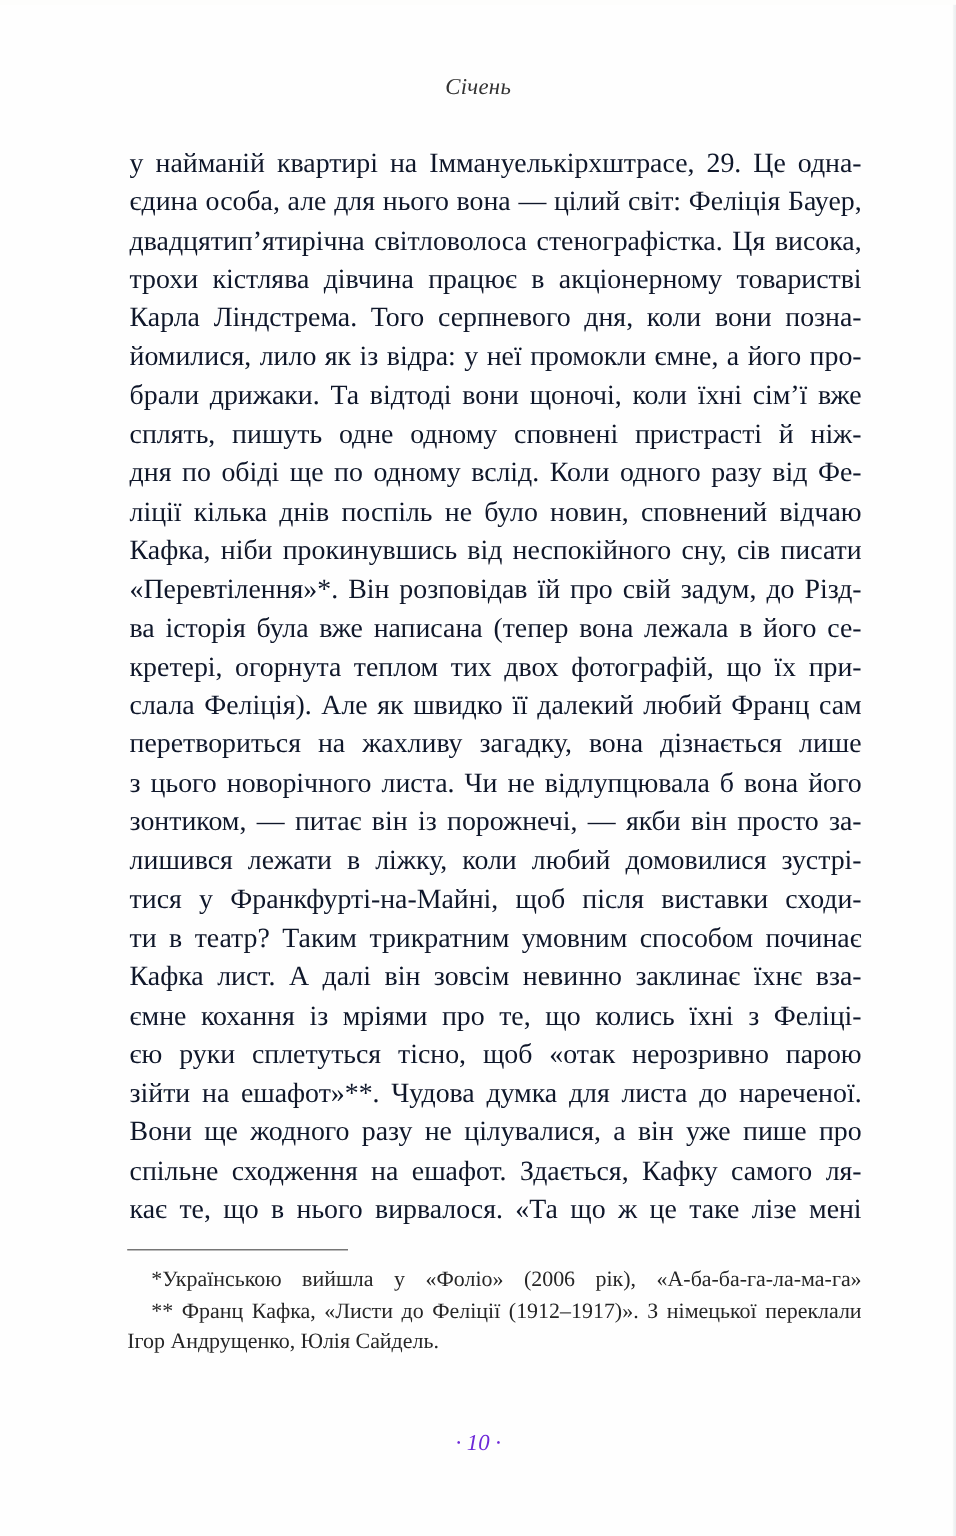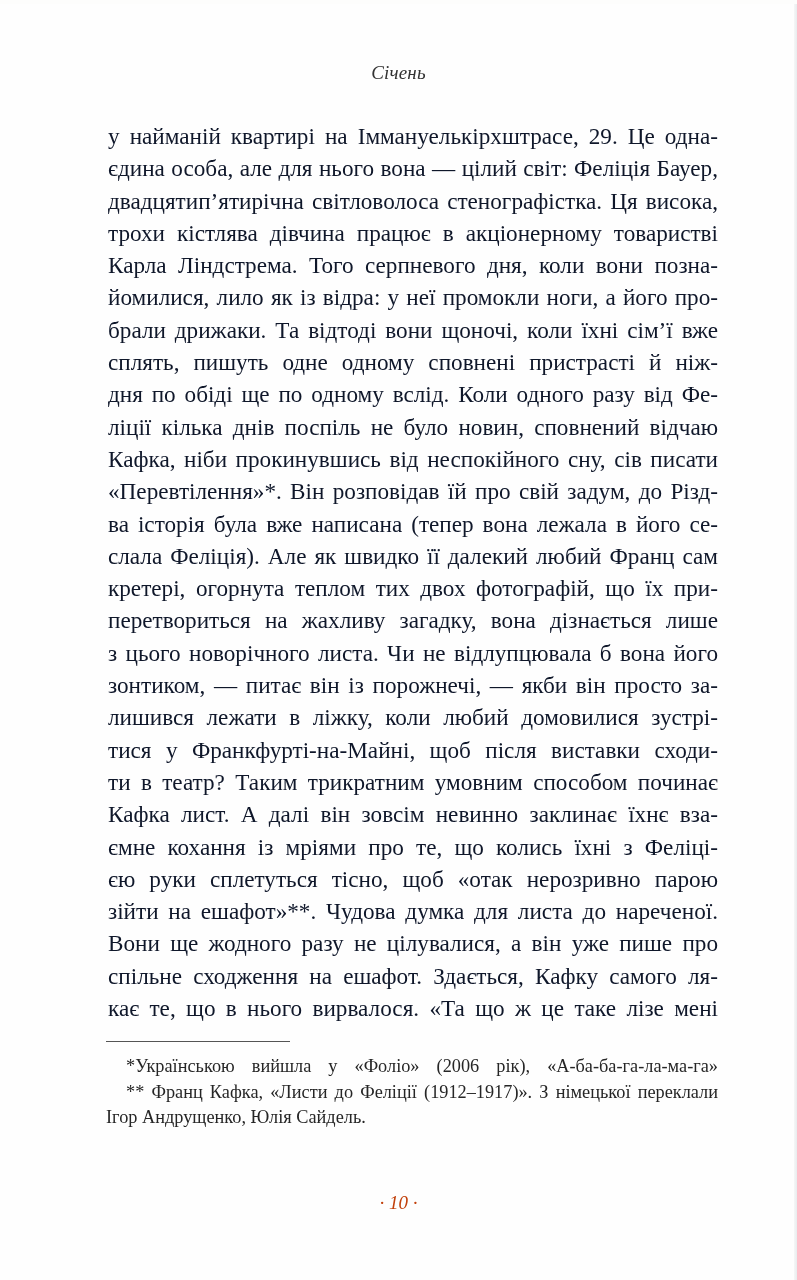--- a/index.html
+++ b/index.html
@@ -89,47 +89,47 @@
     text-align: left;
   }
   .page-number {
     position: absolute;
     top: 1188px;
     left: 0;
     width: 797px;
     text-align: center;
     font-style: italic;
     font-size: 19px;
-    color: #c2410c;
+    color: #6d28d9;
   }
 </style>
 </head>
 <body>
 
 <div class="page">
   <div class="page-edge"></div>
 
   <div class="running-head">Січень</div>
 
   <div class="body-text">
     <span class="line">у найманій квартирі на Іммануелькірхштрасе, 29. Це одна-</span>
     <span class="line">єдина особа, але для нього вона — цілий світ: Феліція Бауер,</span>
     <span class="line">двадцятип’ятирічна світловолоса стенографістка. Ця висока,</span>
     <span class="line">трохи кістлява дівчина працює в акціонерному товаристві</span>
     <span class="line">Карла Ліндстрема. Того серпневого дня, коли вони позна-</span>
-    <span class="line">йомилися, лило як із відра: у неї промокли ноги, а його про-</span>
+    <span class="line">йомилися, лило як із відра: у неї промокли ємне, а його про-</span>
     <span class="line">брали дрижаки. Та відтоді вони щоночі, коли їхні сім’ї вже</span>
     <span class="line">сплять, пишуть одне одному сповнені пристрасті й ніж-</span>
     <span class="line">дня по обіді ще по одному вслід. Коли одного разу від Фе-</span>
     <span class="line">ліції кілька днів поспіль не було новин, сповнений відчаю</span>
     <span class="line">Кафка, ніби прокинувшись від неспокійного сну, сів писати</span>
     <span class="line">«Перевтілення»*. Він розповідав їй про свій задум, до Різд-</span>
     <span class="line">ва історія була вже написана (тепер вона лежала в його се-</span>
+    <span class="line">кретері, огорнута теплом тих двох фотографій, що їх при-</span>
     <span class="line">слала Феліція). Але як швидко її далекий любий Франц сам</span>
-    <span class="line">кретері, огорнута теплом тих двох фотографій, що їх при-</span>
     <span class="line">перетвориться на жахливу загадку, вона дізнається лише</span>
     <span class="line">з цього новорічного листа. Чи не відлупцювала б вона його</span>
     <span class="line">зонтиком, — питає він із порожнечі, — якби він просто за-</span>
     <span class="line">лишився лежати в ліжку, коли любий домовилися зустрі-</span>
     <span class="line">тися у Франкфурті-на-Майні, щоб після виставки сходи-</span>
     <span class="line">ти в театр? Таким трикратним умовним способом починає</span>
     <span class="line">Кафка лист. А далі він зовсім невинно заклинає їхнє вза-</span>
     <span class="line">ємне кохання із мріями про те, що колись їхні з Феліці-</span>
     <span class="line">єю руки сплетуться тісно, щоб «отак нерозривно парою</span>
     <span class="line">зійти на ешафот»**. Чудова думка для листа до нареченої.</span>

